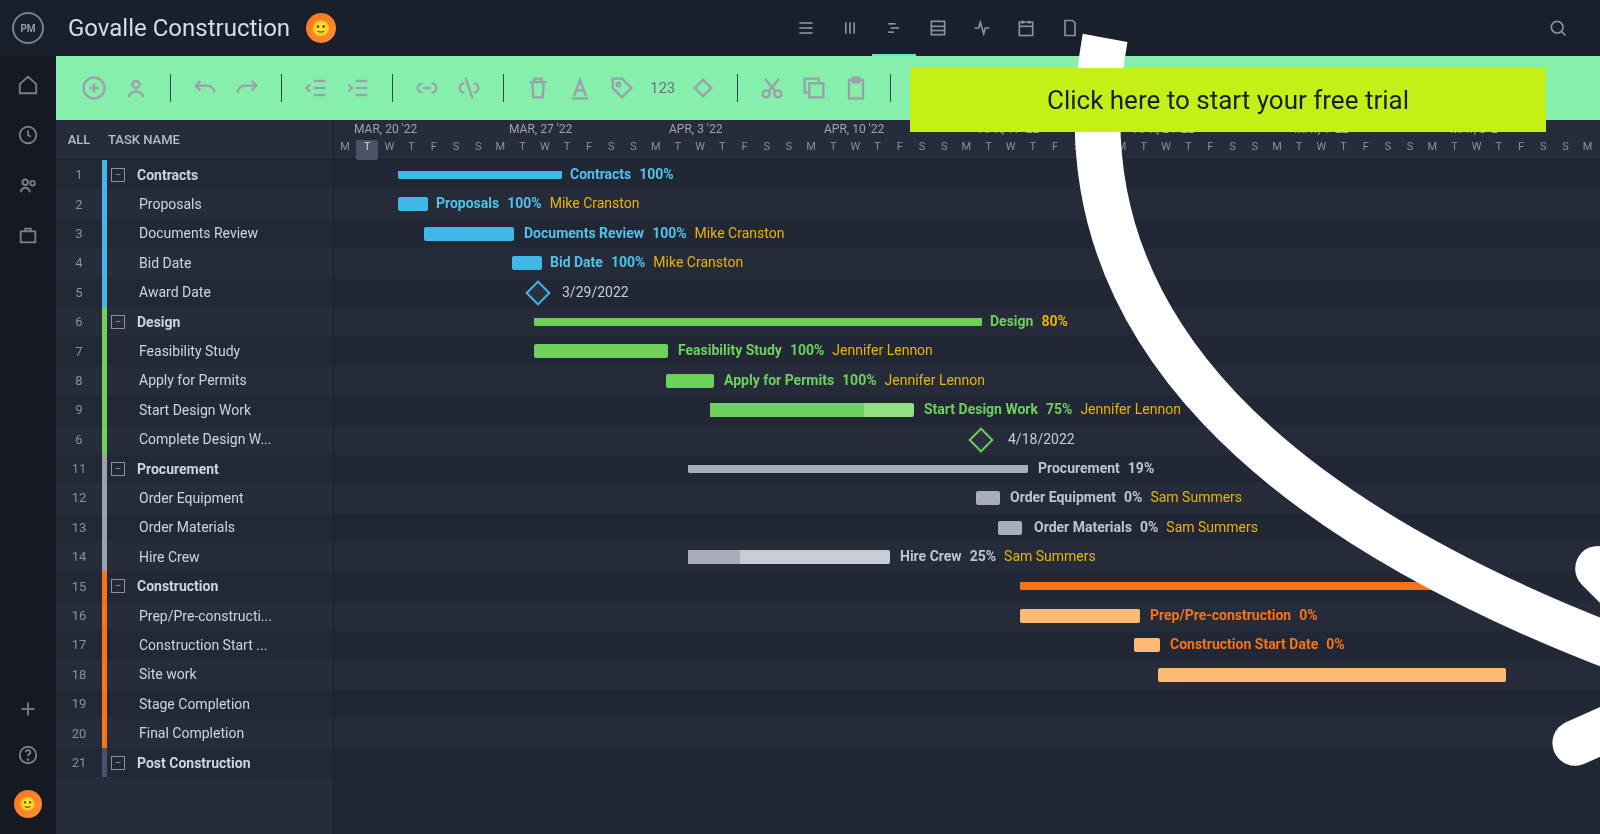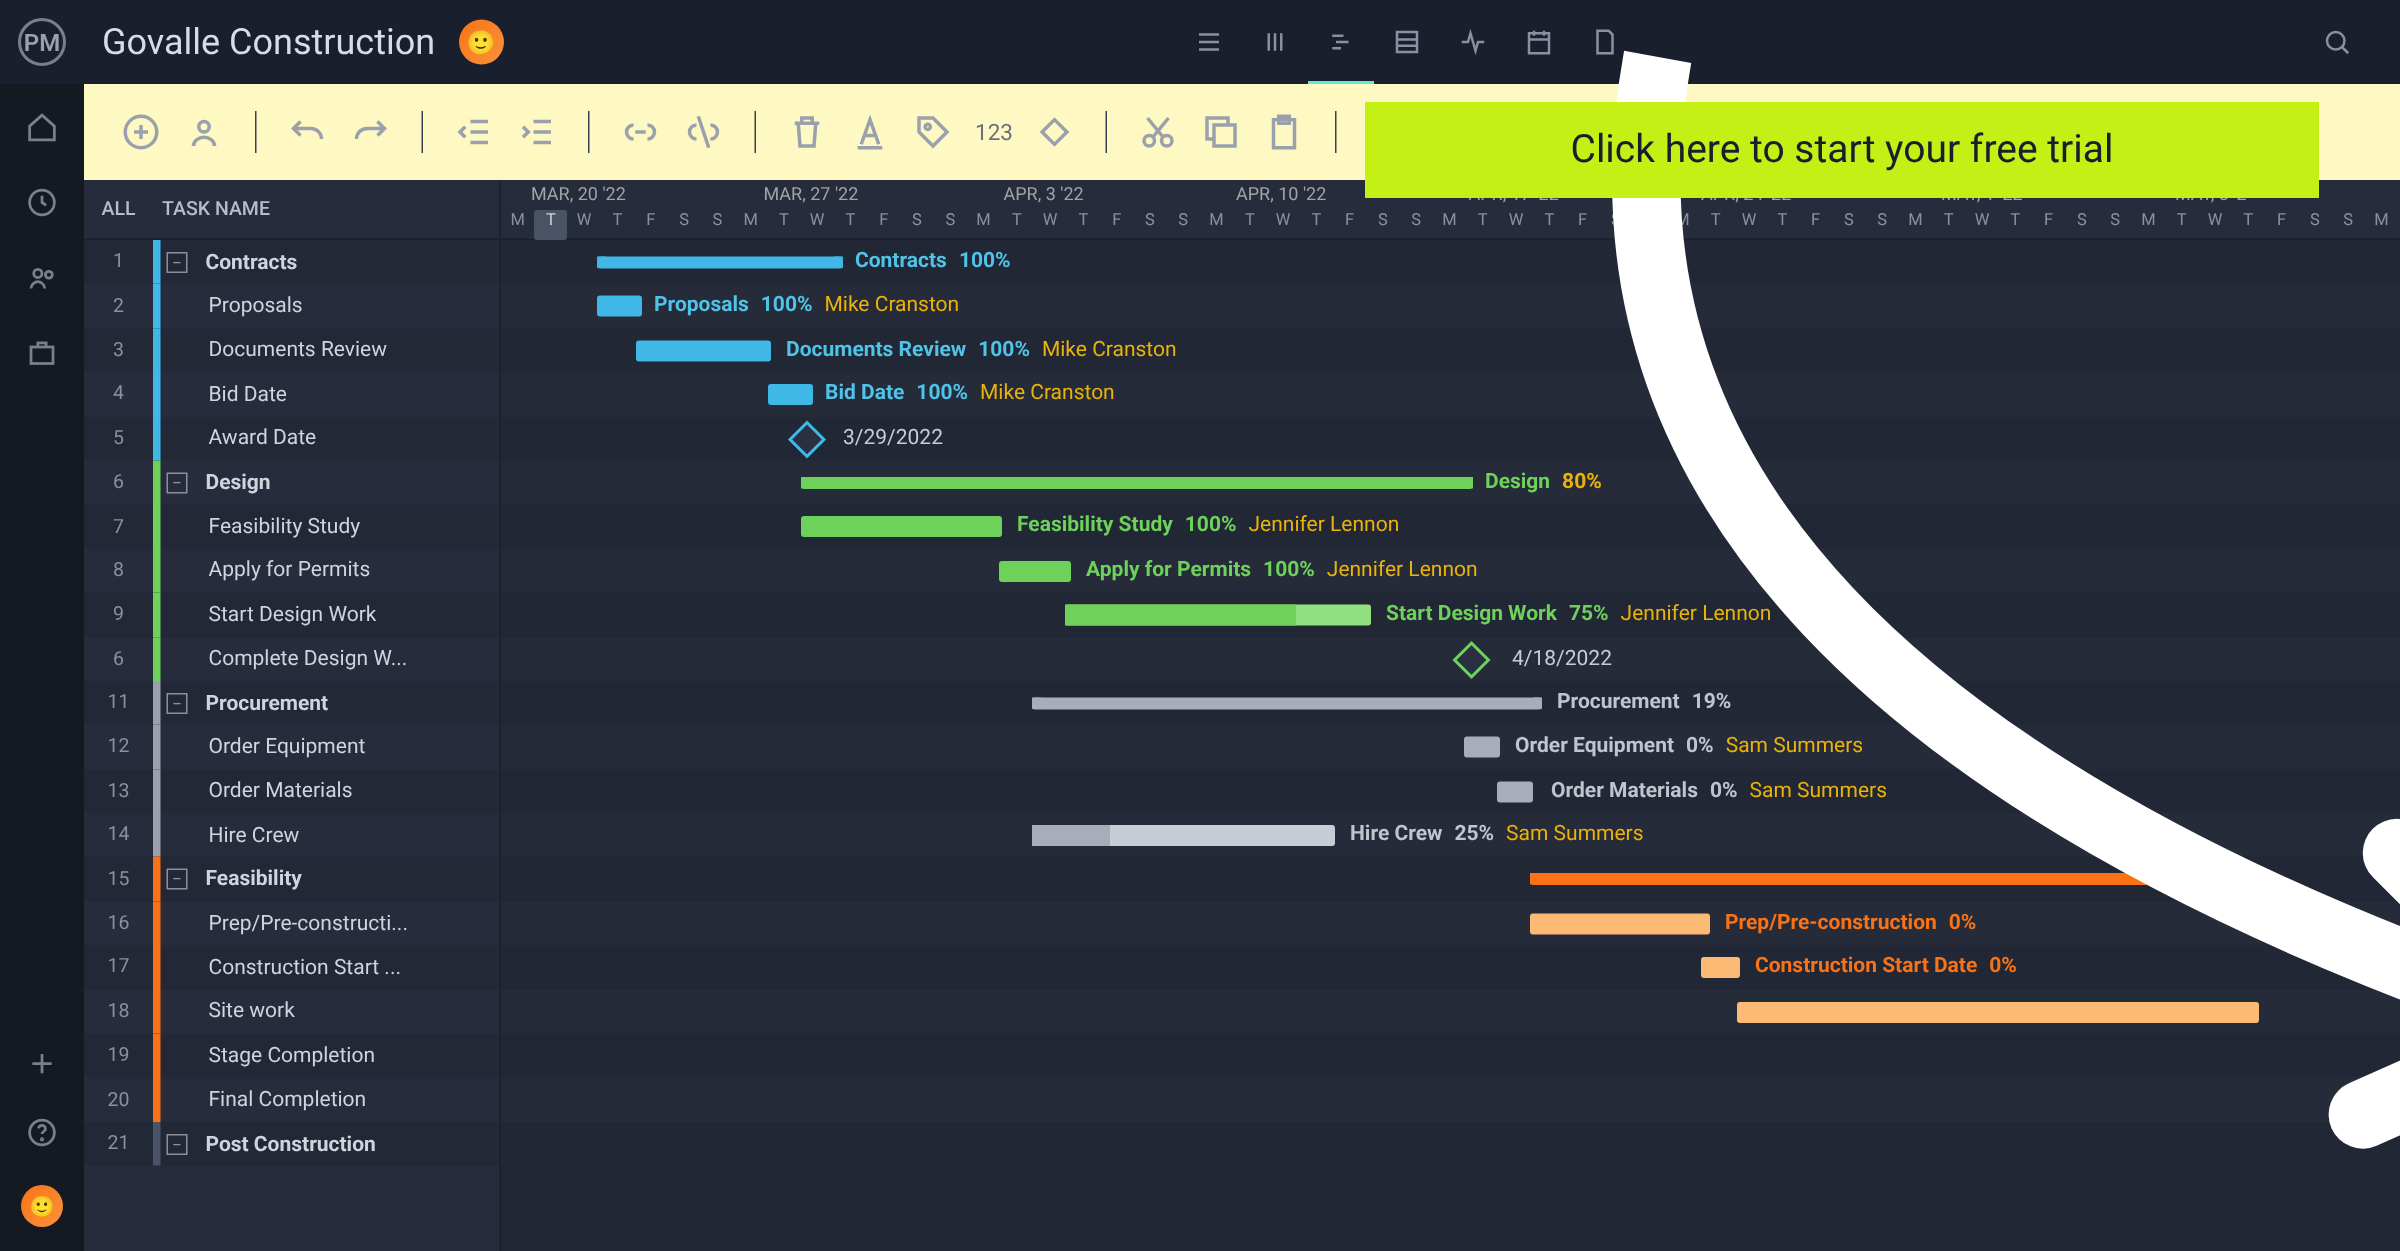--- a/index.html
+++ b/index.html
@@ -1,35 +1,35 @@
 <!DOCTYPE html>
 <html><head>
 <meta charset="utf-8">
 <style>
 * { margin:0; padding:0; box-sizing:border-box; }
 body { font-family: -apple-system, BlinkMacSystemFont, "Segoe UI", Roboto, sans-serif; background:#1a1f2e; color:#c5c8d0; width:1600px; height:834px; overflow:hidden; }
 
 
 .header { height:56px; background:#1a1f2e; display:flex; align-items:center; padding:0 12px; }
-.logo-circle { width:32px; height:32px; border-radius:50%; border:2px solid #7a7f8c; display:flex; align-items:center; justify-content:center; font-size:16px; color:#9aa0ac; font-weight:600; }
+.logo-circle { width:32px; height:32px; border-radius:50%; border:2px solid #7a7f8c; display:flex; align-items:center; justify-content:center; font-size:10px; color:#9aa0ac; font-weight:600; }
 .project-title { font-size:24px; color:#d8dce4; margin-left:24px; font-weight:400; }
 .avatar { width:30px; height:30px; border-radius:50%; background:linear-gradient(135deg,#f97316,#fb923c); margin-left:16px; display:flex; align-items:center; justify-content:center; font-size:16px; }
 .header-icons { margin-left:auto; display:flex; gap:24px; align-items:center; padding-right:20px; }
 .header-icon { width:20px; height:20px; color:#8b90a0; cursor:pointer; display:flex; align-items:center; justify-content:center; }
 .header-icon.active { position:relative; }
 .header-icon.active::after { content:''; position:absolute; bottom:-18px; left:-12px; right:-12px; height:2px; background:#5eead4; }
 
 
 .left-nav { position:absolute; left:0; top:56px; width:56px; bottom:0; background:#151921; display:flex; flex-direction:column; align-items:center; padding-top:18px; gap:28px; }
 .nav-icon { width:22px; height:22px; color:#7a7f8c; cursor:pointer; display:flex; align-items:center; justify-content:center; }
 .nav-bottom { margin-top:auto; display:flex; flex-direction:column; align-items:center; gap:24px; padding-bottom:16px; }
 .nav-avatar { width:28px; height:28px; border-radius:50%; background:linear-gradient(135deg,#f97316,#fb923c); display:flex; align-items:center; justify-content:center; font-size:14px; }
 
 
-.toolbar { position:absolute; left:56px; top:56px; right:0; height:64px; background:#fef9c3; display:flex; align-items:center; padding:0 24px; gap:14px; }
+.toolbar { position:absolute; left:56px; top:56px; right:0; height:64px; background:#86efac; display:flex; align-items:center; padding:0 24px; gap:14px; }
 .tool-btn { width:28px; height:28px; color:#9aa0ac; cursor:pointer; display:flex; align-items:center; justify-content:center; font-size:18px; }
 .tool-sep { width:1px; height:28px; background:#3a4050; margin:0 6px; }
 .tool-num { color:#6b7080; font-size:15px; }
 
 
 .task-panel { position:absolute; left:56px; top:120px; width:278px; bottom:0; background:#262c3c; border-right:1px solid #1a1f2e; overflow:hidden; }
 .task-header { height:40px; display:flex; align-items:center; border-bottom:1px solid #1a1f2e; }
 .task-header-all { width:46px; text-align:center; font-size:13px; color:#b8bcc8; font-weight:500; }
 .task-header-name { font-size:13px; color:#b8bcc8; font-weight:500; padding-left:6px; }
 .task-row { height:29.4px; display:flex; align-items:center; font-size:14px; cursor:pointer; }
@@ -380,21 +380,21 @@
       </div>
       <div class="task-row">
         <div class="task-num">14</div>
         <div class="task-color" style="background: rgb(154, 160, 172);"></div>
         <div class="task-name child">Hire Crew</div>
       </div>
       <div class="task-row">
         <div class="task-num">15</div>
         <div class="task-color" style="background: rgb(249, 115, 22);"></div>
         <div class="task-toggle" style="margin-left: 4px;">−</div>
-        <div class="task-name group">Feasibility</div>
+        <div class="task-name group">Construction</div>
       </div>
       <div class="task-row">
         <div class="task-num">16</div>
         <div class="task-color" style="background: rgb(249, 115, 22);"></div>
         <div class="task-name child">Prep/Pre-constructi...</div>
       </div>
       <div class="task-row">
         <div class="task-num">17</div>
         <div class="task-color" style="background: rgb(249, 115, 22);"></div>
         <div class="task-name child">Construction Start ...</div>

